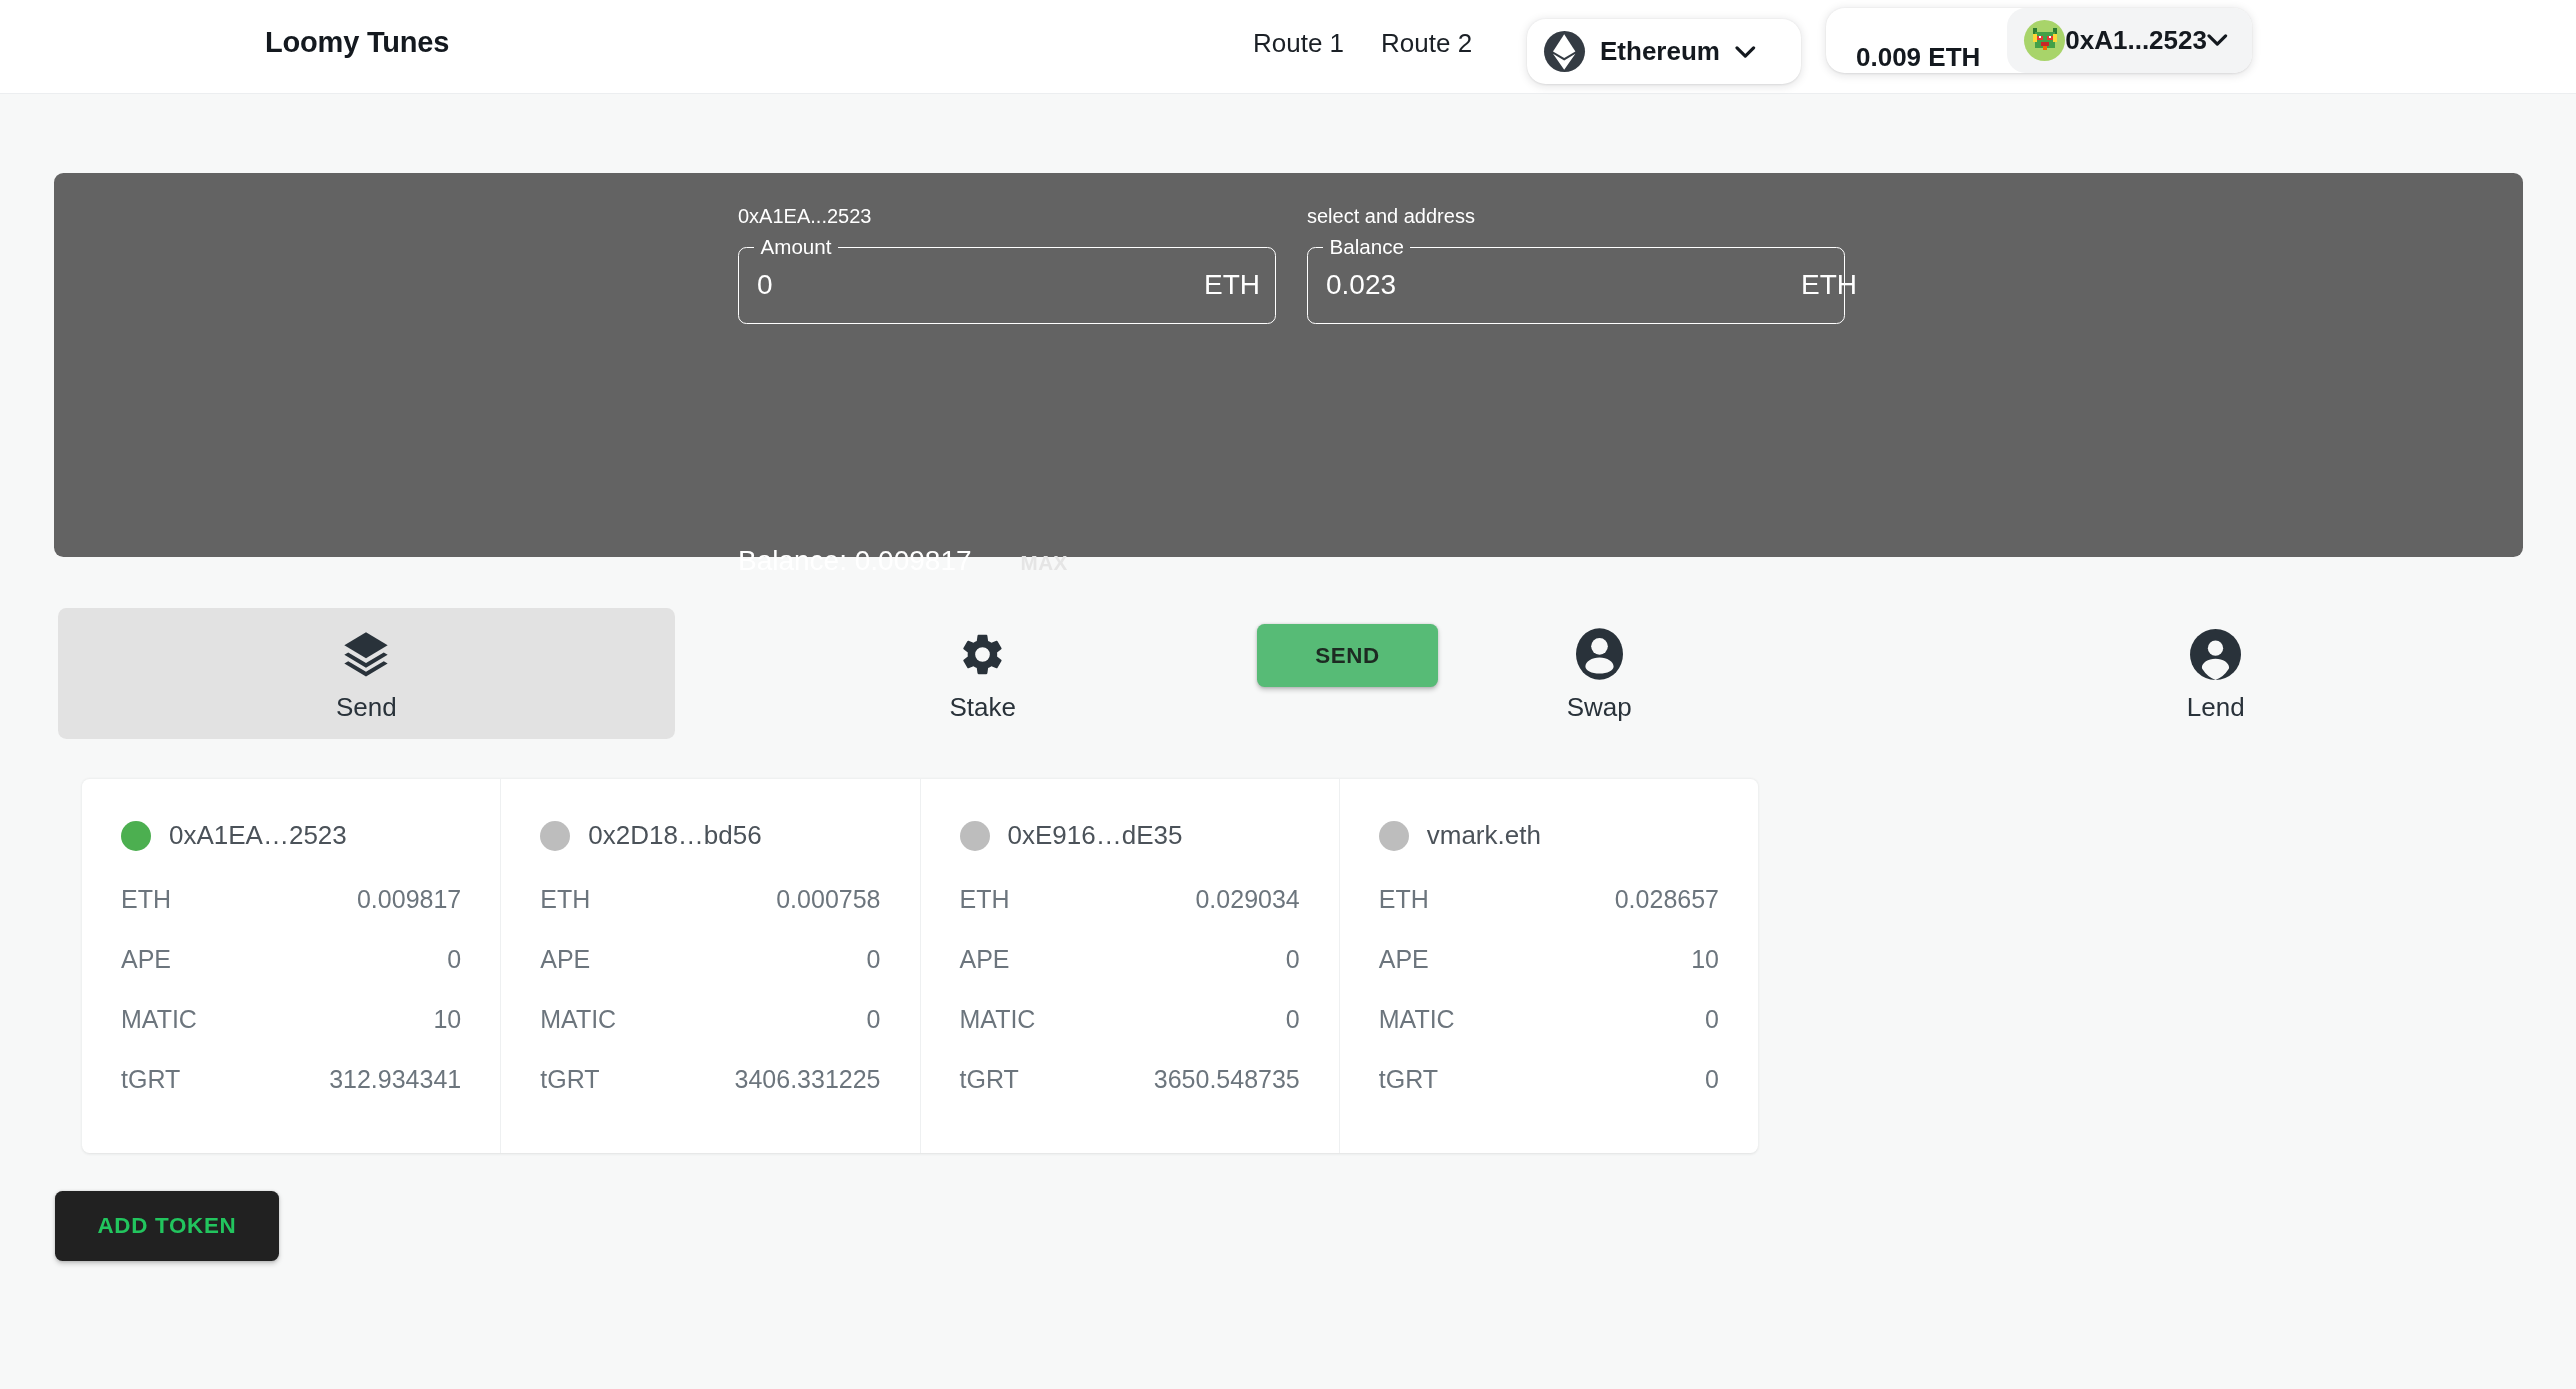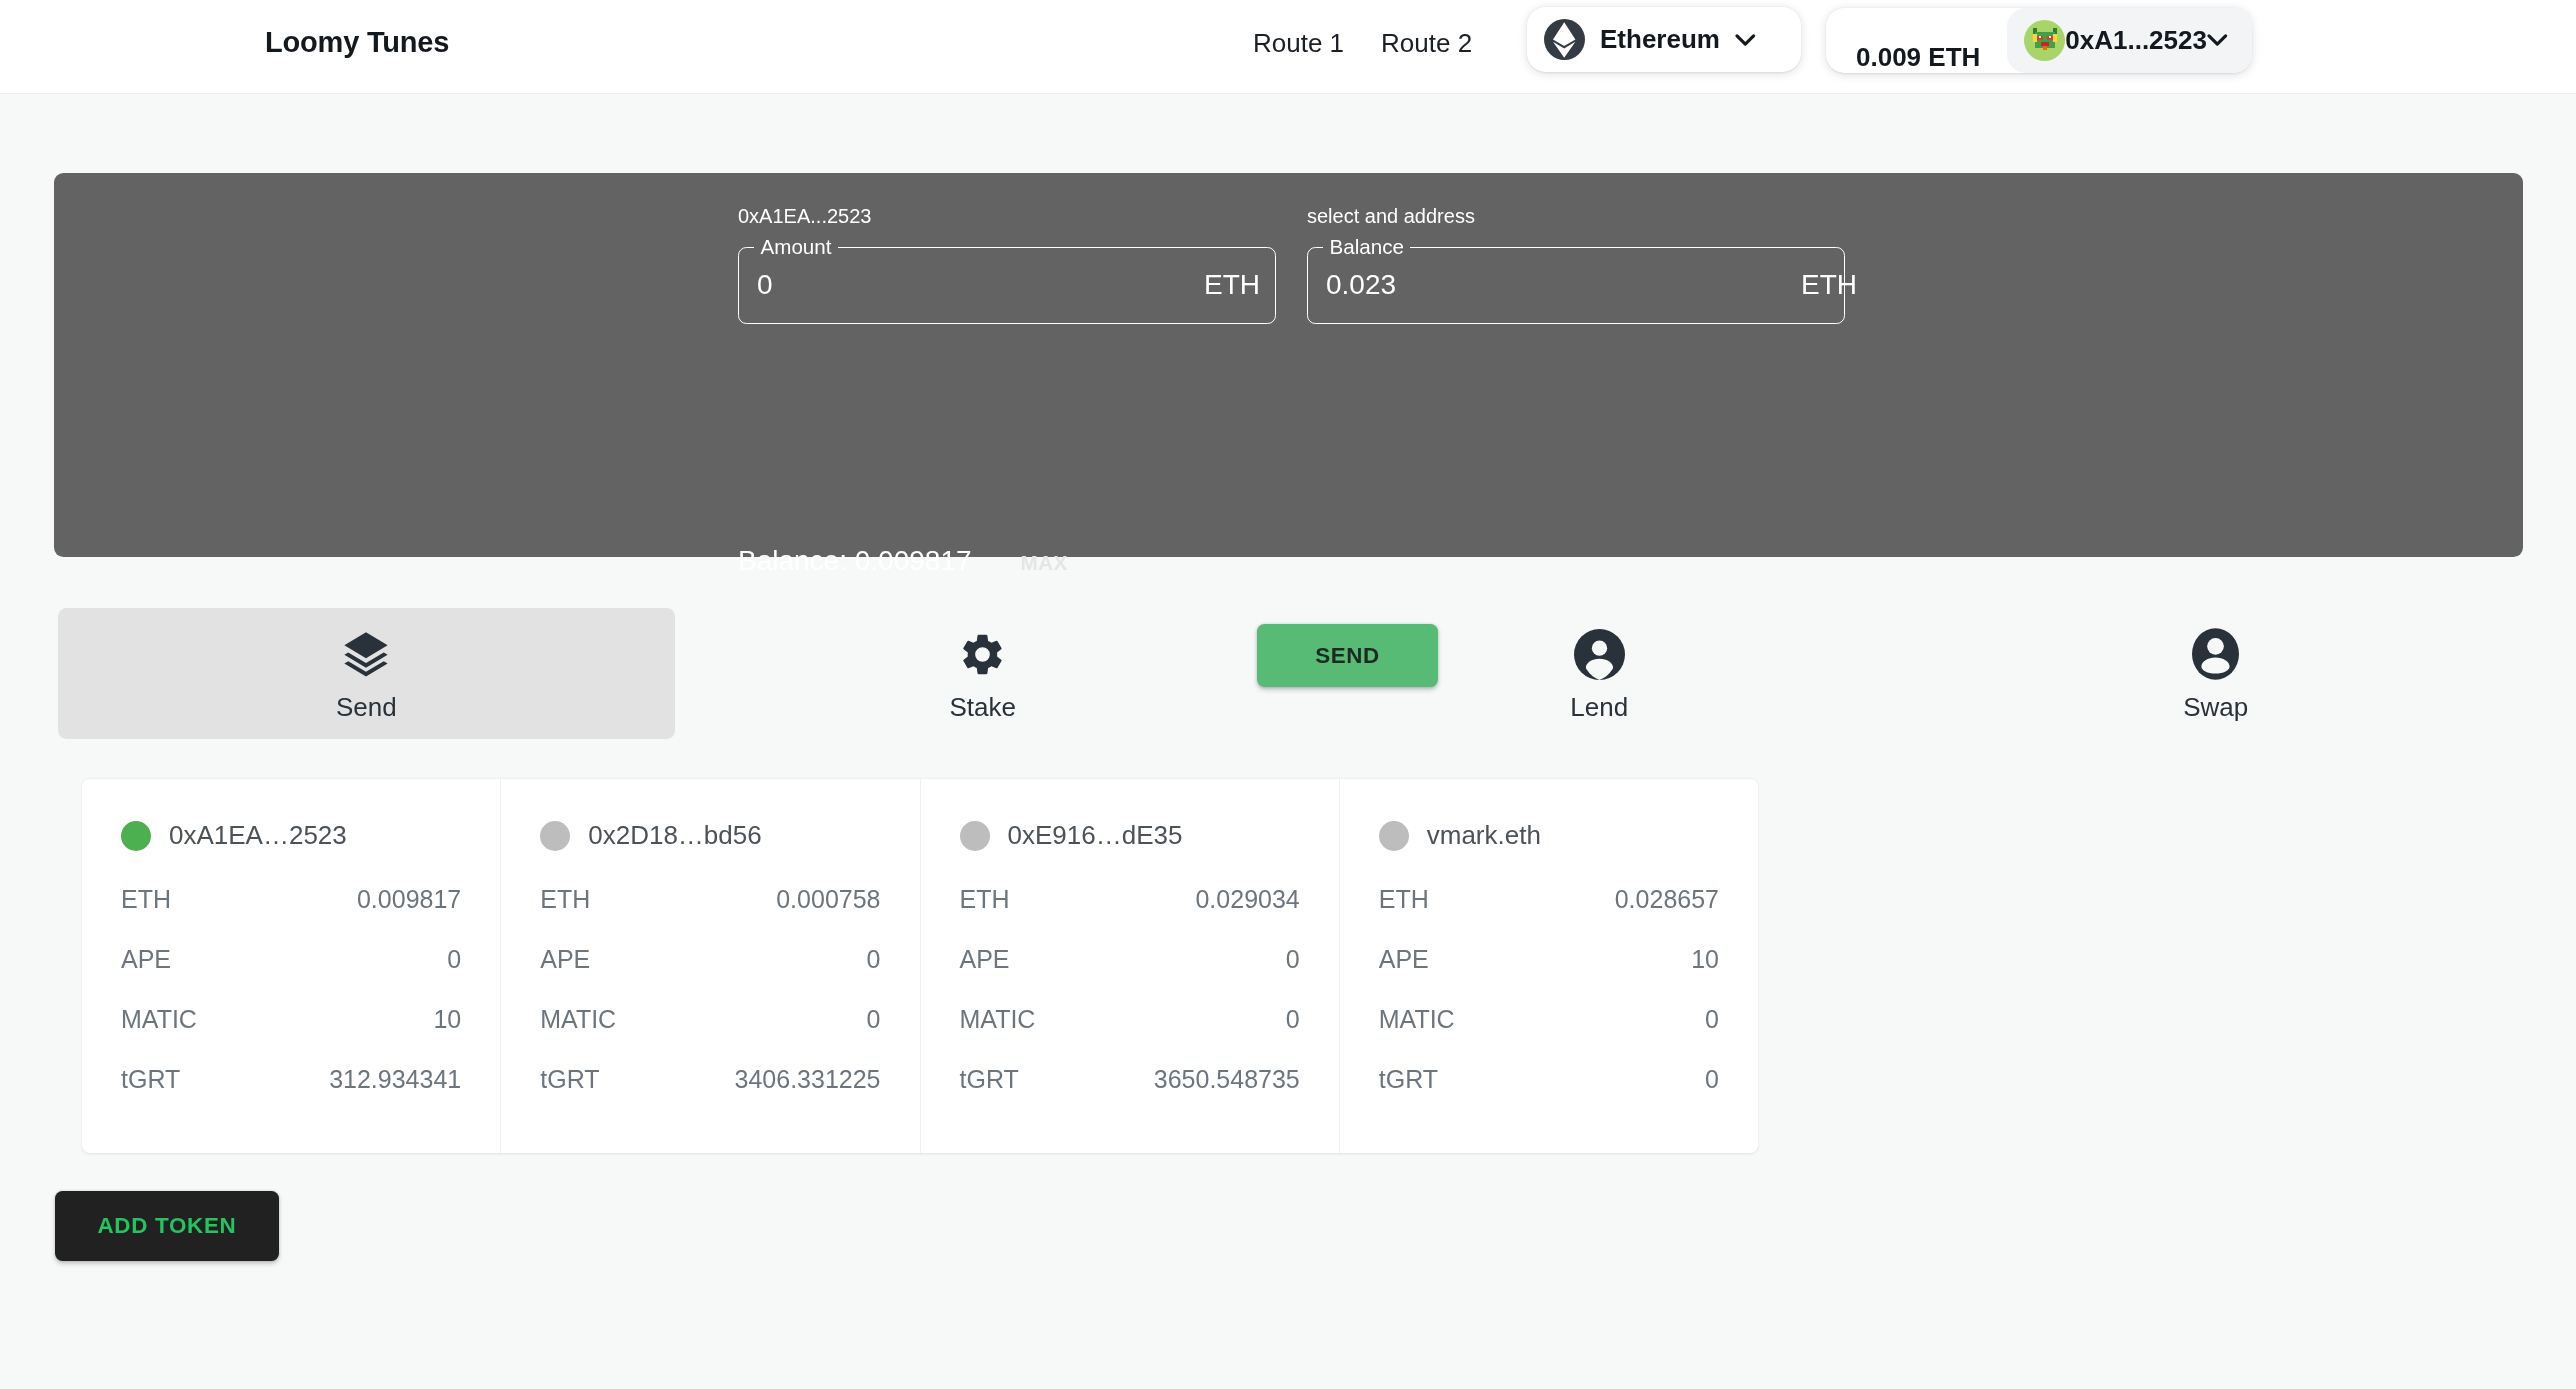--- a/index.html
+++ b/index.html
@@ -24,21 +24,21 @@
     letter-spacing: -0.2px;
   }
   .navlinks {
     position: absolute; left: 1253px; top: 28px;
     display: flex; gap: 37px;
     font-size: 26px; color: #1b2026;
   }
   .navlinks a { text-decoration: none; color: inherit; }
 
   .chain-chip {
-    position: absolute; left: 1527px; top: 7px;
+    position: absolute; left: 1527px; top: 19px;
     height: 65px; min-width: 274px;
     background: #ffffff;
     border-radius: 18.7px;
     box-shadow: 0 1.9px 9.4px rgba(20,25,31,.13), 0 0.9px 1.9px rgba(20,25,31,.08);
     display: flex; align-items: center;
     padding: 0 22.4px 0 17px; gap: 15px;
   }
   .eth-badge {
     width: 41px; height: 41px; border-radius: 50%;
     background: #343b43;
@@ -299,39 +299,39 @@
     <span class="ticon">
       <svg width="49" height="51" viewBox="0 0 24 24" fill="#29323a">
         <path d="M19.14 12.94a7.6 7.6 0 0 0 0-1.88l2.03-1.58a.5.5 0 0 0 .12-.63l-1.92-3.32a.5.5 0 0 0-.6-.22l-2.39.96a7.3 7.3 0 0 0-1.63-.94l-.36-2.54a.5.5 0 0 0-.5-.42h-3.84a.5.5 0 0 0-.5.42l-.36 2.54c-.59.24-1.13.56-1.63.94l-2.39-.96a.5.5 0 0 0-.6.22L2.65 8.85a.5.5 0 0 0 .12.63l2.03 1.58a7.6 7.6 0 0 0 0 1.88l-2.03 1.58a.5.5 0 0 0-.12.63l1.92 3.32c.12.22.38.3.6.22l2.39-.96c.5.38 1.04.7 1.63.94l.36 2.54c.04.24.25.42.5.42h3.84c.25 0 .46-.18.5-.42l.36-2.54c.59-.24 1.13-.56 1.63-.94l2.39.96c.22.08.48 0 .6-.22l1.92-3.32a.5.5 0 0 0-.12-.63ZM12 15.6A3.6 3.6 0 1 1 15.6 12 3.6 3.6 0 0 1 12 15.6Z"></path>
       </svg>
     </span>
     <span class="tlabel">Stake</span>
   </div>
 
   <div class="tab">
     <span class="ticon">
+      <svg width="47" height="52" viewBox="0 0 22 24" fill="#29323a">
+        <ellipse cx="11" cy="12" rx="11" ry="12"></ellipse>
+        <circle cx="11" cy="8.4" r="3.9" fill="#f7f8f8"></circle>
+        <path d="M11 13.6c-3.6 0-6.6 1.9-6.6 4.2 0 1.9 2.9 3.3 6.6 3.3s6.6-1.4 6.6-3.3c0-2.3-3-4.2-6.6-4.2Z" fill="#f7f8f8"></path>
+      </svg>
+    </span>
+    <span class="tlabel">Swap</span>
+  </div>
+
+  <div class="tab">
+    <span class="ticon">
       <svg width="51" height="51" viewBox="0 0 24 24" fill="#29323a">
         <circle cx="12" cy="12" r="12"></circle>
         <circle cx="12" cy="9" r="3.6" fill="#f7f8f8"></circle>
         <path d="M12 14c-3.5 0-6.4 1.9-6.4 4.1 0 .4.2.7.4 1A11.9 11.9 0 0 0 12 24a11.9 11.9 0 0 0 6-4.9c.2-.3.4-.6.4-1 0-2.2-2.9-4.1-6.4-4.1Z" fill="#f7f8f8"></path>
       </svg>
     </span>
     <span class="tlabel">Lend</span>
   </div>
-
-  <div class="tab">
-    <span class="ticon">
-      <svg width="47" height="52" viewBox="0 0 22 24" fill="#29323a">
-        <ellipse cx="11" cy="12" rx="11" ry="12"></ellipse>
-        <circle cx="11" cy="8.4" r="3.9" fill="#f7f8f8"></circle>
-        <path d="M11 13.6c-3.6 0-6.6 1.9-6.6 4.2 0 1.9 2.9 3.3 6.6 3.3s6.6-1.4 6.6-3.3c0-2.3-3-4.2-6.6-4.2Z" fill="#f7f8f8"></path>
-      </svg>
-    </span>
-    <span class="tlabel">Swap</span>
-  </div>
 </nav>
 
 <div class="cards">
 
   <div class="card">
     <div class="card-head">
       <span class="dot" style="background:#4caf50"></span>
       <span class="card-addr">0xA1EA…2523</span>
     </div>
     <div class="tok-row">

